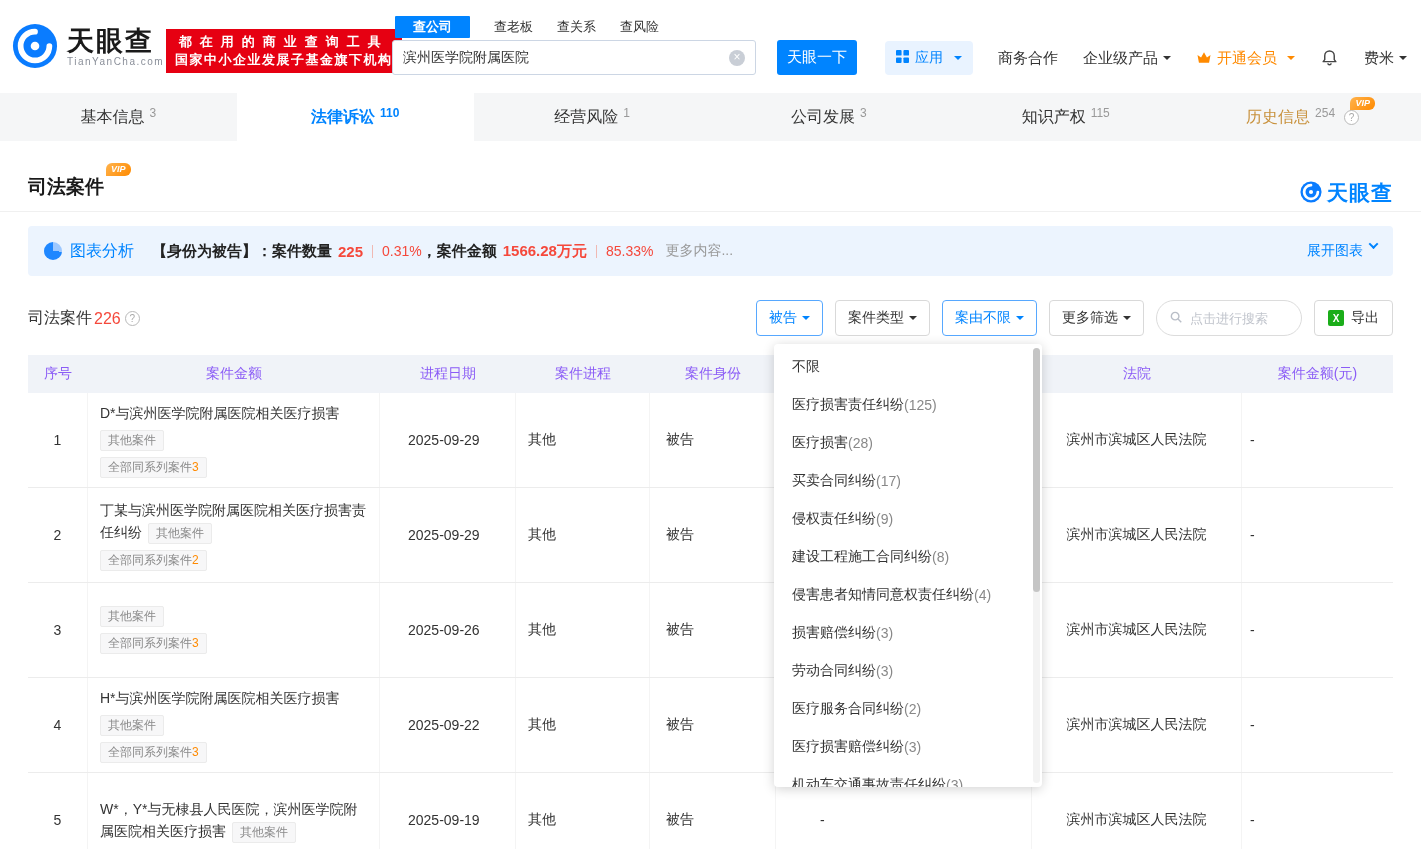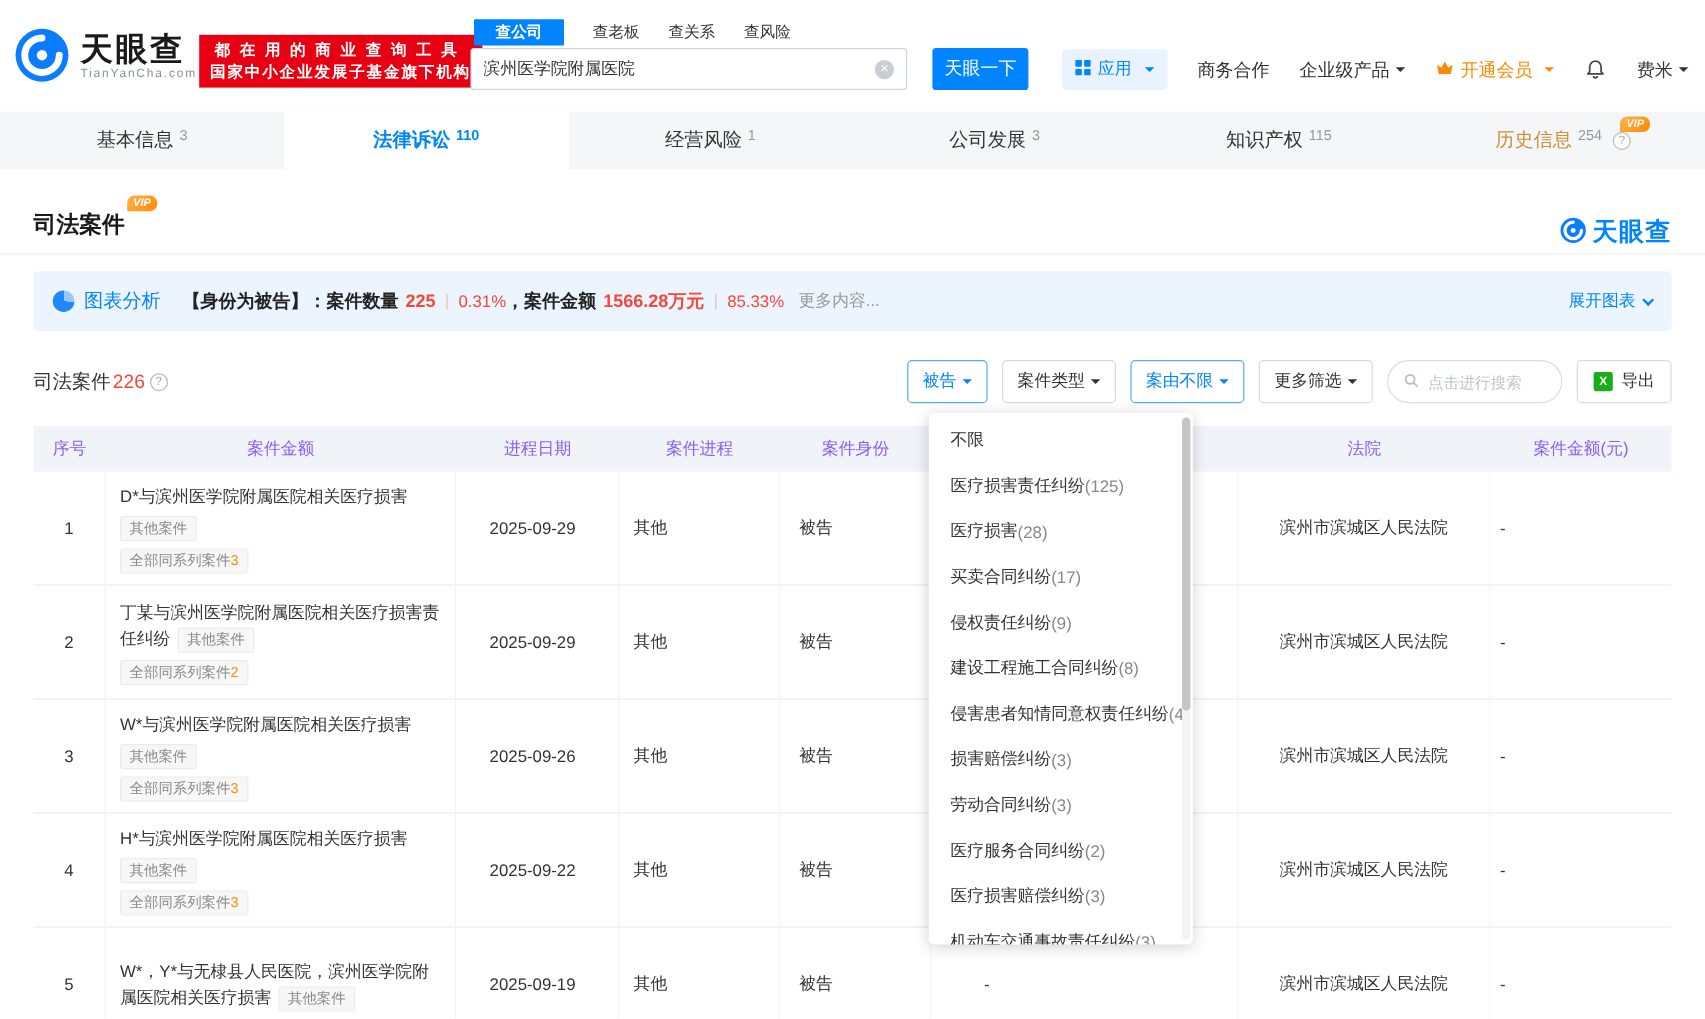--- a/index.html
+++ b/index.html
@@ -54,21 +54,21 @@
 
   
   .analysis { position:absolute; top:226px; left:28px; width:1365px; height:50px; background:#ecf4fe; border-radius:4px; display:flex; align-items:center; padding:0 16px; }
   .pie-icon { width:18px; height:18px; border-radius:50%; background:#1f87ff; background:conic-gradient(#9dc8ff 0 95deg,#1f87ff 95deg 360deg); margin-right:8px; }
   .analysis-label { color:#0084ff; font-size:16px; font-weight:normal; margin-right:18px; }
   .a-bold { font-weight:bold; font-size:15px; color:#222; }
   .red-b { color:#f5483b; font-weight:bold; font-size:15px; margin-left:6px; }
   .red-n { color:#f5483b; font-size:14px; }
   .vdiv { width:1px; height:13px; background:#f0b9b3; margin:0 9px; }
   .more-link { color:#999; margin-left:12px; cursor:pointer; }
-  .expand-link { position:absolute; right:16px; color:#0084ff; display:flex; align-items:center; gap:7px; cursor:pointer; }
+  .expand-link { position:absolute; right:16px; color:#0084ff; display:flex; align-items:flex-start; gap:7px; cursor:pointer; }
   .chev-down { width:7px; height:7px; border-right:2px solid #0084ff; border-bottom:2px solid #0084ff; transform:rotate(45deg) translate(-1px,-1px); }
 
   
   .toolbar { position:absolute; top:300px; left:28px; width:1365px; height:36px; }
   .toolbar-left { position:absolute; left:0; top:8px; display:flex; align-items:center; font-size:16px; color:#333; }
   .tb-count { color:#f5483b; margin-left:2px; }
   .toolbar-right { position:absolute; right:0; top:0; display:flex; gap:12px; }
   .filter-btn { height:36px; padding:0 12px; border:1px solid #d9d9d9; border-radius:4px; background:#fff; font-size:14px; color:#333; display:flex; align-items:center; cursor:pointer; white-space:nowrap; }
   .filter-btn.blue { color:#0084ff; border-color:#57a8ff; }
   .search-pill { width:146px; height:36px; border:1px solid #dcdcdc; border-radius:18px; display:flex; align-items:center; padding:0 12px; gap:7px; background:#fff; }
@@ -93,21 +93,21 @@
   .c-court  { width:210px; justify-content:center; text-align:center; }
   .c-amt    { width:151px; padding-left:8px; }
   .td.c-name { flex-direction:column; align-items:flex-start; justify-content:center; gap:6px; }
   .case-name { color:#333; line-height:22px; cursor:pointer; }
   .name-wrap { line-height:22px; }
   .tag { display:inline-block; font-size:12px; color:#8a8a8a; background:#f7f7f8; border:1px solid #ebebeb; border-radius:2px; padding:1px 7px; line-height:17px; white-space:nowrap; }
   .tag.inline { margin-left:6px; }
   .series-num { color:#ff8a00; }
 
   
-  .dropdown { position:absolute; left:774px; top:344px; width:220px; height:443px; background:#fff; border-radius:4px; box-shadow:0 2px 12px rgba(0,0,0,0.18); z-index:20; overflow:hidden; padding-top:4px; }
+  .dropdown { position:absolute; left:774px; top:344px; width:268px; height:443px; background:#fff; border-radius:4px; box-shadow:0 2px 12px rgba(0,0,0,0.18); z-index:20; overflow:hidden; padding-top:4px; }
   .dd-item { height:38px; display:flex; align-items:center; padding:0 18px; font-size:14px; color:#333; cursor:pointer; white-space:nowrap; }
   .dd-count { color:#888; }
   .dd-scrollbar { position:absolute; right:2px; top:4px; bottom:4px; width:7px; background:#f3f3f3; border-radius:4px; cursor:pointer; }
   .dd-thumb { position:absolute; top:0; left:0; width:7px; height:56%; background:#c5c5c5; border-radius:4px; }
 </style>
 </head>
 <body>
 
 <div class="page">
 
@@ -332,21 +332,20 @@
       <div class="td c-reason"></div>
       <div class="td c-court">
           <a>滨州市滨城区人民法院</a>
         </div>
       <div class="td c-amt">-</div>
     </div>
 
     <div class="trow">
       <div class="td c-no">3</div>
       <div class="td c-name">
-        <a class="case-name">W*与滨州医学院附属医院相关医疗损害</a>
         <div><span class="tag">其他案件</span></div>
         <div><span class="tag"><span>全部同系列案件</span><span class="series-num">3</span></span></div>
       </div>
       <div class="td c-date">2025-09-26</div>
       <div class="td c-prog">其他</div>
       <div class="td c-role">被告</div>
       <div class="td c-reason"></div>
       <div class="td c-court">
           <a>滨州市滨城区人民法院</a>
         </div>

